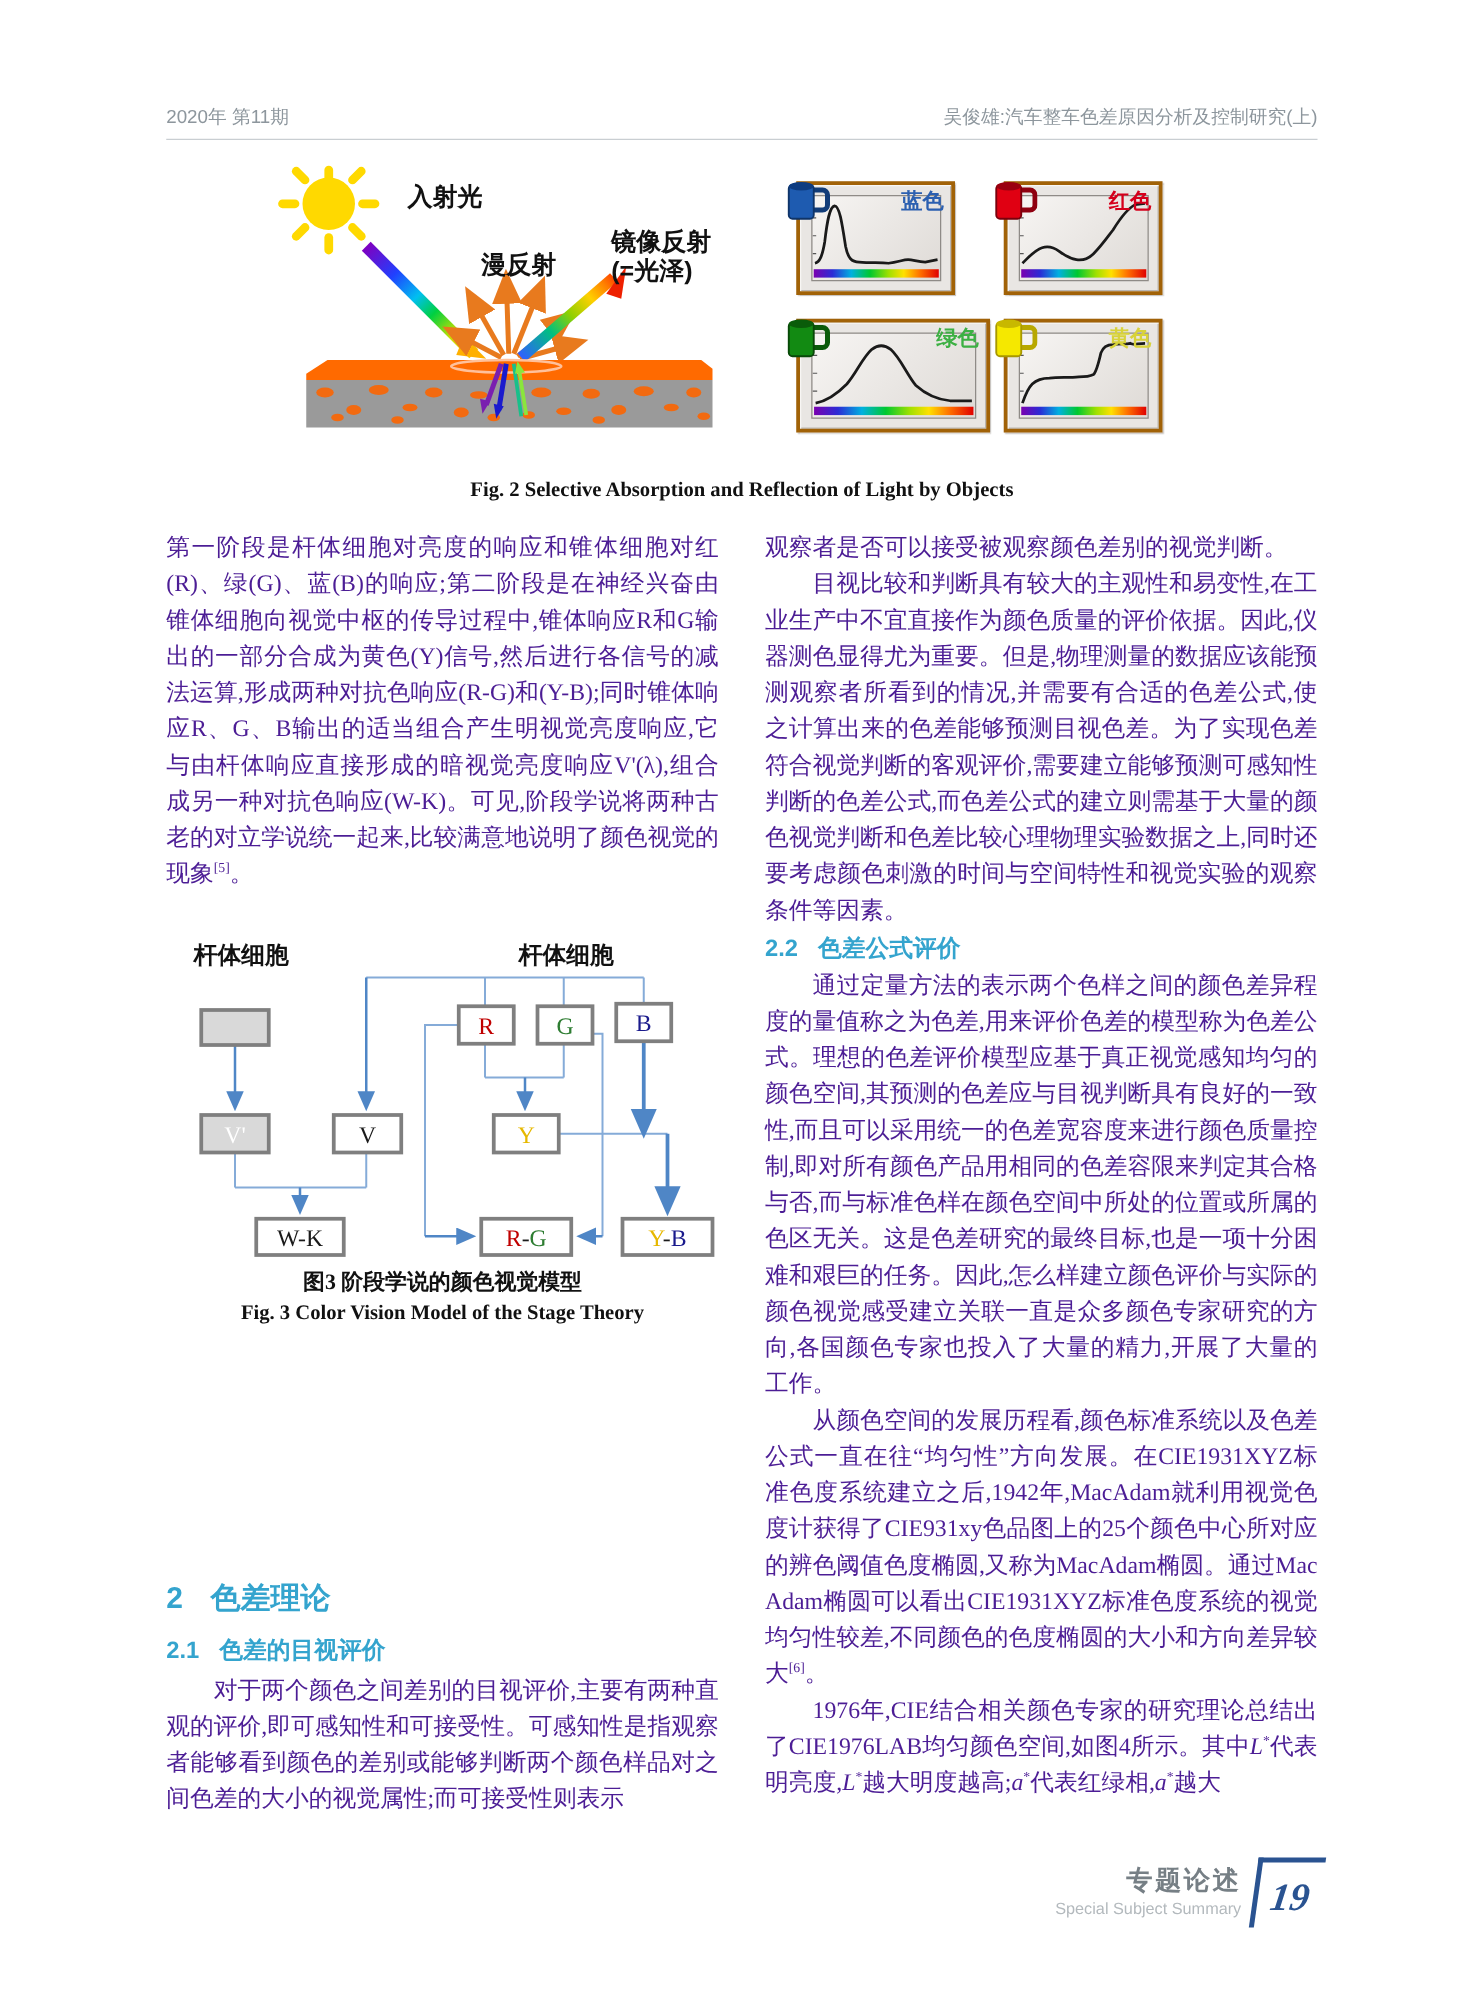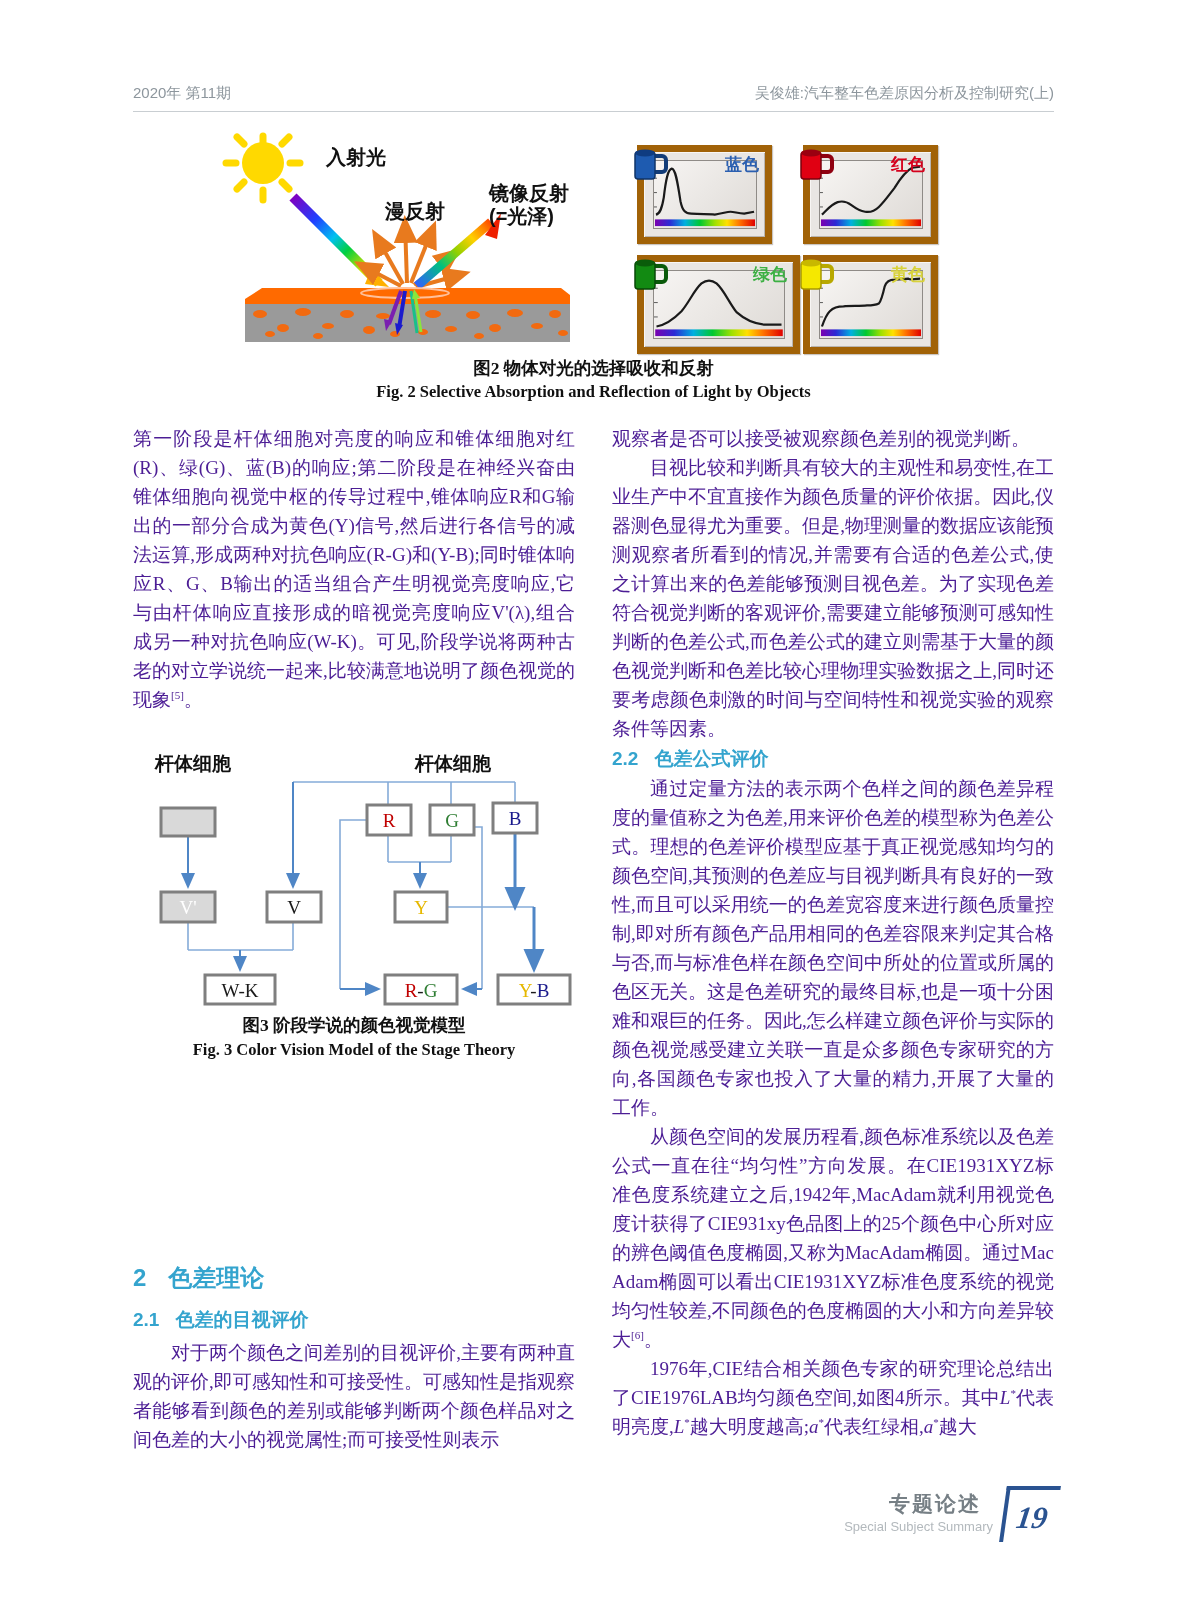--- a/index.html
+++ b/index.html
@@ -24,21 +24,21 @@
 
   
   .h-sec { font-family:"Liberation Sans","DejaVu Sans",sans-serif; color:#34a4ce; font-weight:bold; }
   .h2 { font-size:24px; }
   .h2 .gap { display:inline-block; width:22px; }
   .h3 { font-size:19px; }
   .h3 .gap { display:inline-block; width:16px; }
 
   
   .panel { position:absolute; width:121px; height:85px; background:#e9e6e3;
-           border:7px solid #a16207; box-shadow:inset 1px 1px 0 #f8f6f4, inset -1px -1px 0 #b9b5b1, 1px 1px 1px #c9c5c1; }
+           border:3px solid #a16207; box-shadow:inset 1px 1px 0 #f8f6f4, inset -1px -1px 0 #b9b5b1, 1px 1px 1px #c9c5c1; }
   .panel-inner { position:absolute; left:9px; top:8px; right:8px; bottom:8px;
                  background:linear-gradient(135deg,#f7f5f3 0%,#dedad6 100%);
                  border:1px solid #8f8b87; }
   .panel-label { position:absolute; top:1px; right:6px; font-weight:bold; font-size:17px;
                  font-family:"Liberation Sans","DejaVu Sans",sans-serif; }
   .mug { position:absolute; left:-12px; top:-6px; }
 
   
   .footer-zh { font-family:"Liberation Sans","DejaVu Sans",sans-serif; font-weight:bold;
                font-size:21px; color:#767f85; letter-spacing:2px; }
@@ -248,21 +248,20 @@
       </svg>
     </div>
     <span class="panel-label" style="color:#d8d23a">黄色</span>
     <svg class="mug" width="36" height="38" viewBox="0 0 36 38">
       <path d="M22,10 h8 a4,4 0 0 1 4,4 v8 a4,4 0 0 1 -4,4 h-8" fill="none" stroke="#b8a800" stroke-width="4"></path>
       <rect x="3" y="6" width="20" height="27" rx="3" fill="#f5e800" stroke="#a89800" stroke-width="1.5"></rect>
       <ellipse cx="13" cy="7" rx="10" ry="3.4" fill="#c8b800"></ellipse>
     </svg>
   </div>
 
-  <div class="abs cap-zh" style="left:133px; top:356px; width:921px;">图2  物体对光的选择吸收和反射</div>
   <div class="abs cap-en" style="left:133px; top:382px; width:921px;">Fig. 2  Selective Absorption and Reflection of Light by Objects</div>
 
   <div class="abs body-text" style="left:133px; top:424px;"><span>第一阶段是杆体细胞对亮度的响应和锥体细胞对红(R)、绿(G)、蓝(B)的响应;第二阶段是在神经兴奋由锥体细胞向视觉中枢的传导过程中,锥体响应R和G输出的一部分合成为黄色(Y)信号,然后进行各信号的减法运算,形成两种对抗色响应(R-G)和(Y-B);同时锥体响应R、G、B输出的适当组合产生明视觉亮度响应,它与由杆体响应直接形成的暗视觉亮度响应V'(λ),组合成另一种对抗色响应(W-K)。可见,阶段学说将两种古老的对立学说统一起来,比较满意地说明了颜色视觉的现象</span><sup>[5]</sup><span>。</span></div>
 
   <svg class="abs" style="left:133px; top:745px;" width="442" height="262" viewBox="0 0 442 262">
     <defs>
       <marker id="barrow" markerWidth="9" markerHeight="9" refX="6" refY="3.5" orient="auto">
         <path d="M0,0 L8,3.5 L0,7 Z" fill="#4f86c6"></path>
       </marker>
     </defs>
@@ -341,19 +340,19 @@
     <div class="body-text">观察者是否可以接受被观察颜色差别的视觉判断。</div>
     <div class="body-text indent">目视比较和判断具有较大的主观性和易变性,在工业生产中不宜直接作为颜色质量的评价依据。因此,仪器测色显得尤为重要。但是,物理测量的数据应该能预测观察者所看到的情况,并需要有合适的色差公式,使之计算出来的色差能够预测目视色差。为了实现色差符合视觉判断的客观评价,需要建立能够预测可感知性判断的色差公式,而色差公式的建立则需基于大量的颜色视觉判断和色差比较心理物理实验数据之上,同时还要考虑颜色刺激的时间与空间特性和视觉实验的观察条件等因素。</div>
     <div class="h-sec h3" style="margin:3px 0 2px 0;">
       <span>2.2</span><span class="gap"></span><span>色差公式评价</span>
     </div>
     <div class="body-text indent">通过定量方法的表示两个色样之间的颜色差异程度的量值称之为色差,用来评价色差的模型称为色差公式。理想的色差评价模型应基于真正视觉感知均匀的颜色空间,其预测的色差应与目视判断具有良好的一致性,而且可以采用统一的色差宽容度来进行颜色质量控制,即对所有颜色产品用相同的色差容限来判定其合格与否,而与标准色样在颜色空间中所处的位置或所属的色区无关。这是色差研究的最终目标,也是一项十分困难和艰巨的任务。因此,怎么样建立颜色评价与实际的颜色视觉感受建立关联一直是众多颜色专家研究的方向,各国颜色专家也投入了大量的精力,开展了大量的工作。</div>
     <div class="body-text indent"><span>从颜色空间的发展历程看,颜色标准系统以及色差公式一直在往“均匀性”方向发展。在CIE1931XYZ标准色度系统建立之后,1942年,MacAdam就利用视觉色度计获得了CIE931xy色品图上的25个颜色中心所对应的辨色阈值色度椭圆,又称为MacAdam椭圆。通过MacAdam椭圆可以看出CIE1931XYZ标准色度系统的视觉均匀性较差,不同颜色的色度椭圆的大小和方向差异较大</span><sup>[6]</sup><span>。</span></div>
     <div class="body-text indent"><span>1976年,CIE结合相关颜色专家的研究理论总结出了CIE1976LAB均匀颜色空间,如图4所示。其中</span><span class="it">L</span><sup>*</sup><span>代表明亮度,</span><span class="it">L</span><sup>*</sup><span>越大明度越高;</span><span class="it">a</span><sup>*</sup><span>代表红绿相,</span><span class="it">a</span><sup>*</sup><span>越大</span></div>
   </div>
 
-  <div class="abs footer-zh" style="right:206px; top:1490px;text-align:center;">专题论述</div>
+  <div class="abs footer-zh" style="right:194px; top:1490px;text-align:center;">专题论述</div>
   <div class="abs footer-en" style="right:194px; top:1519px;">Special Subject Summary</div>
   <div class="abs pagebox" style="left:1003px; top:1486px;">
     <span class="pageno">19</span>
   </div>
 
 </div>
 
 </body></html>

